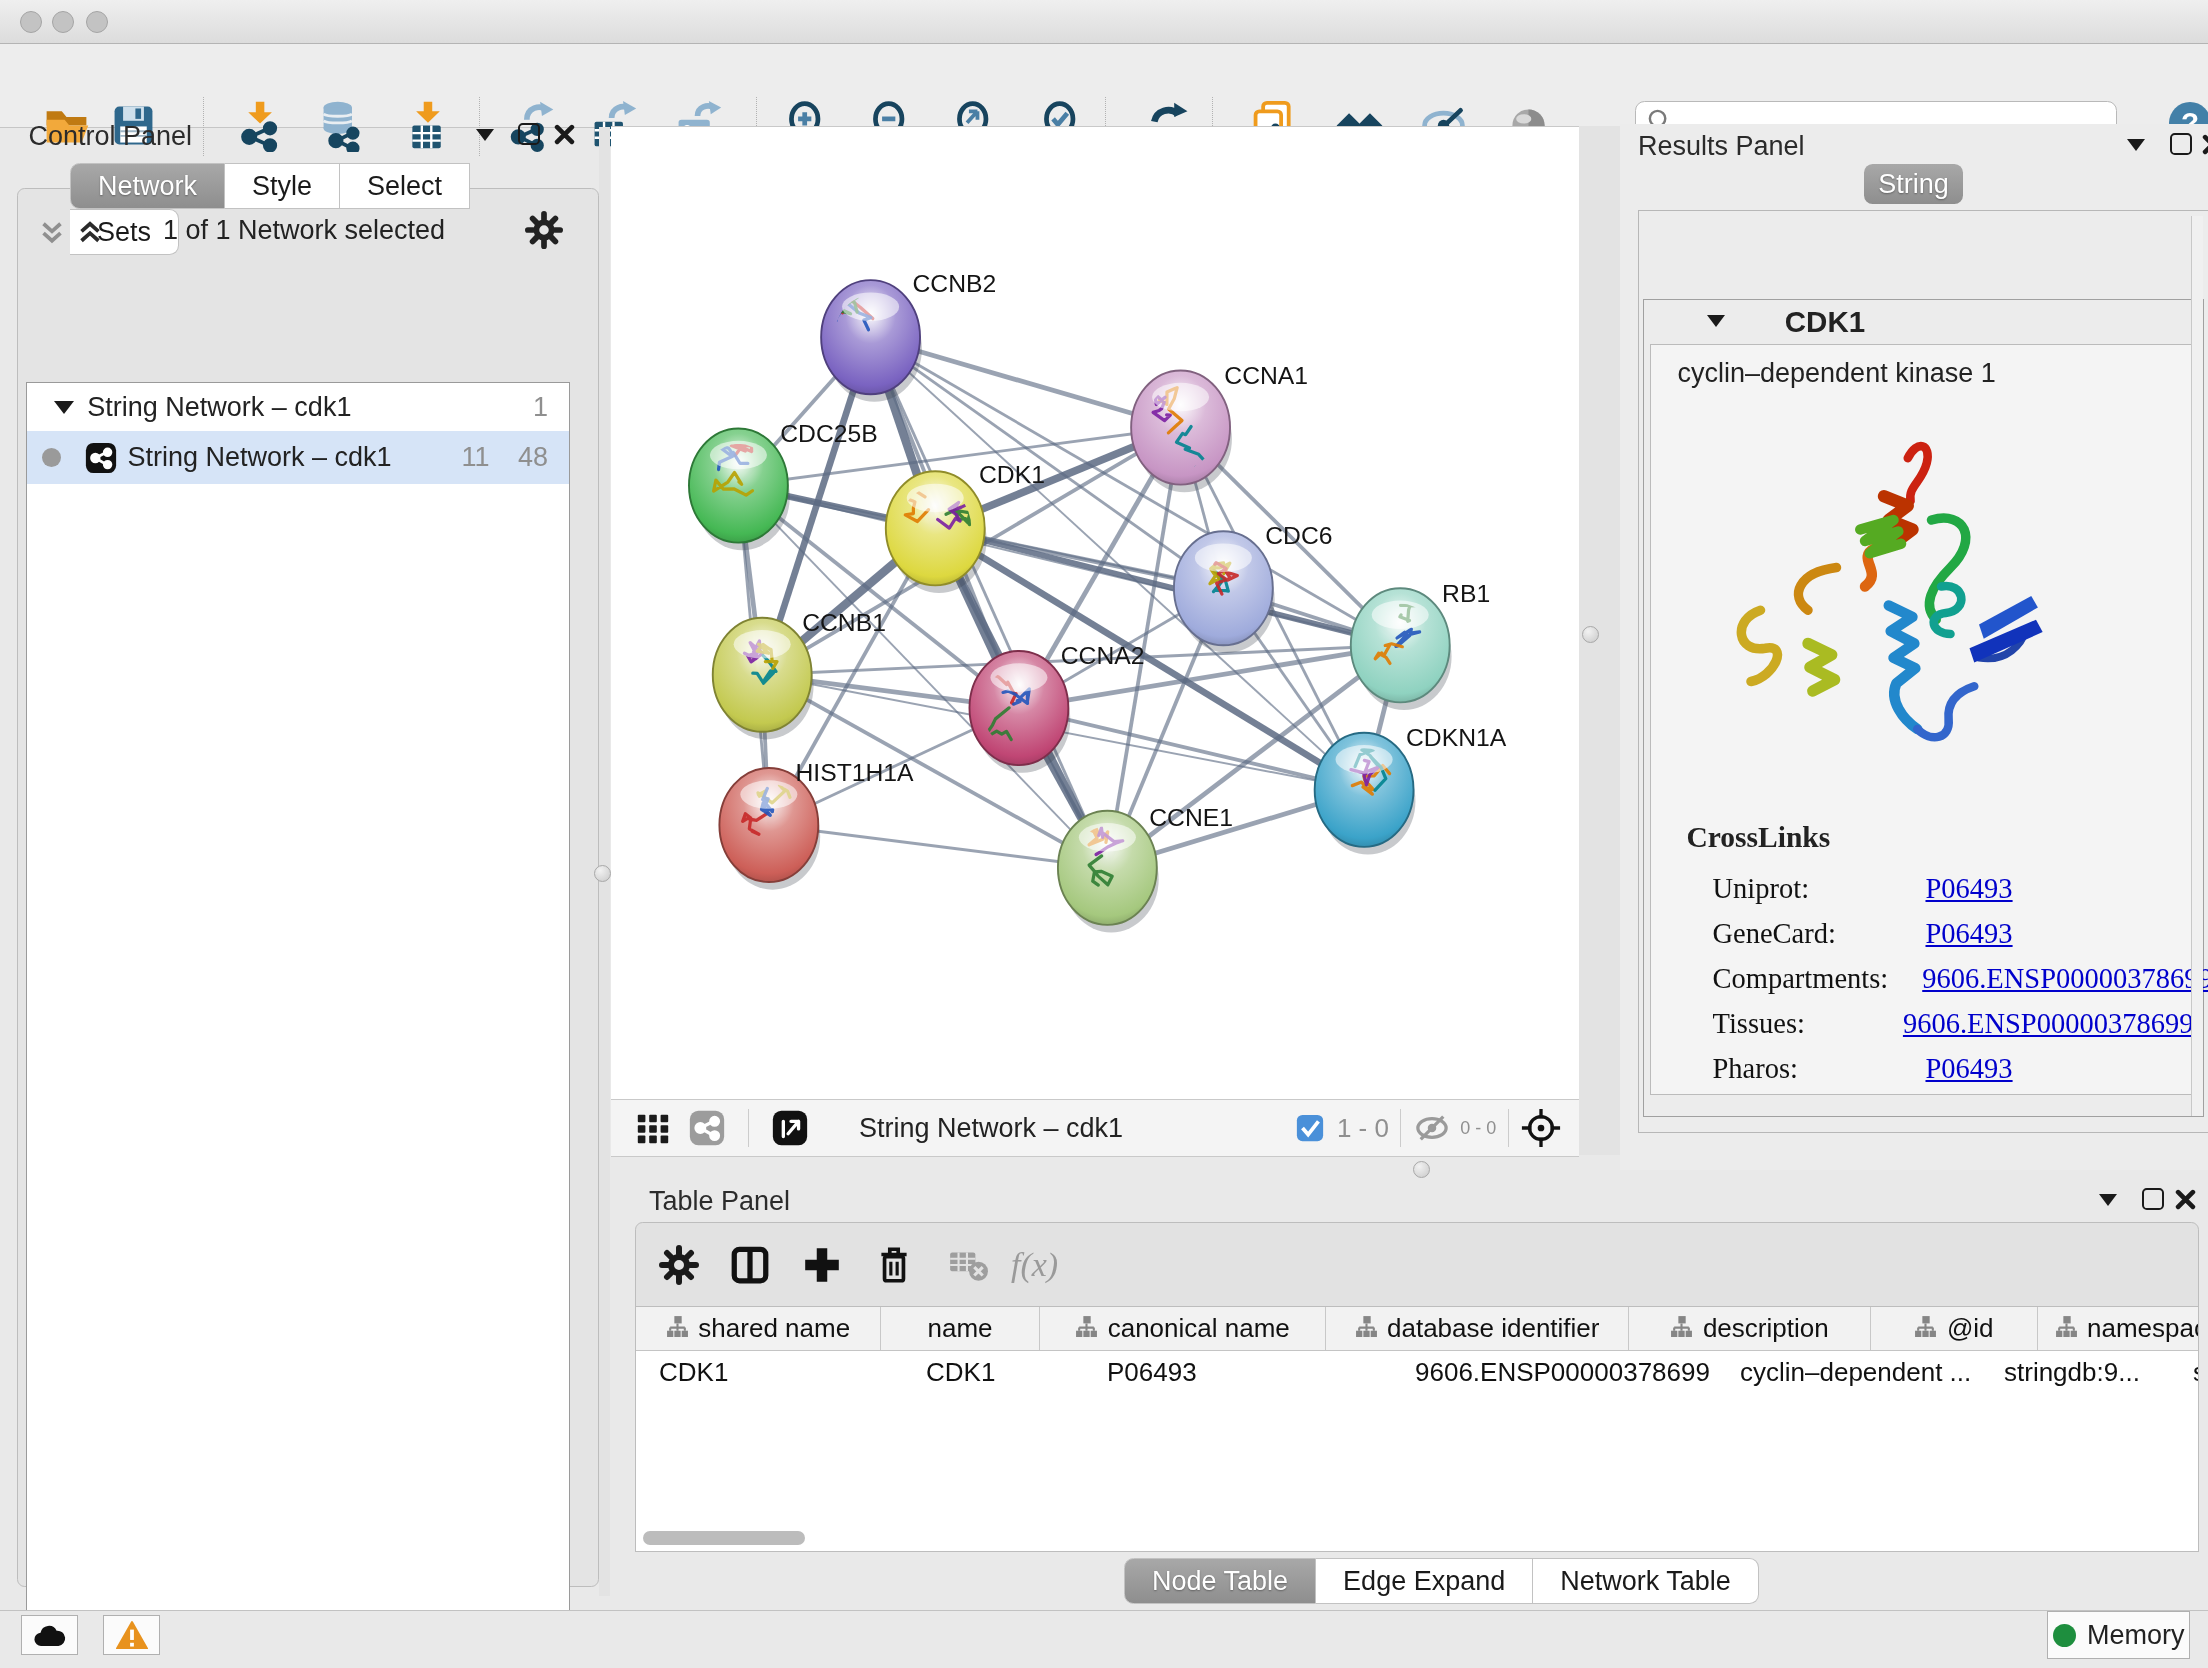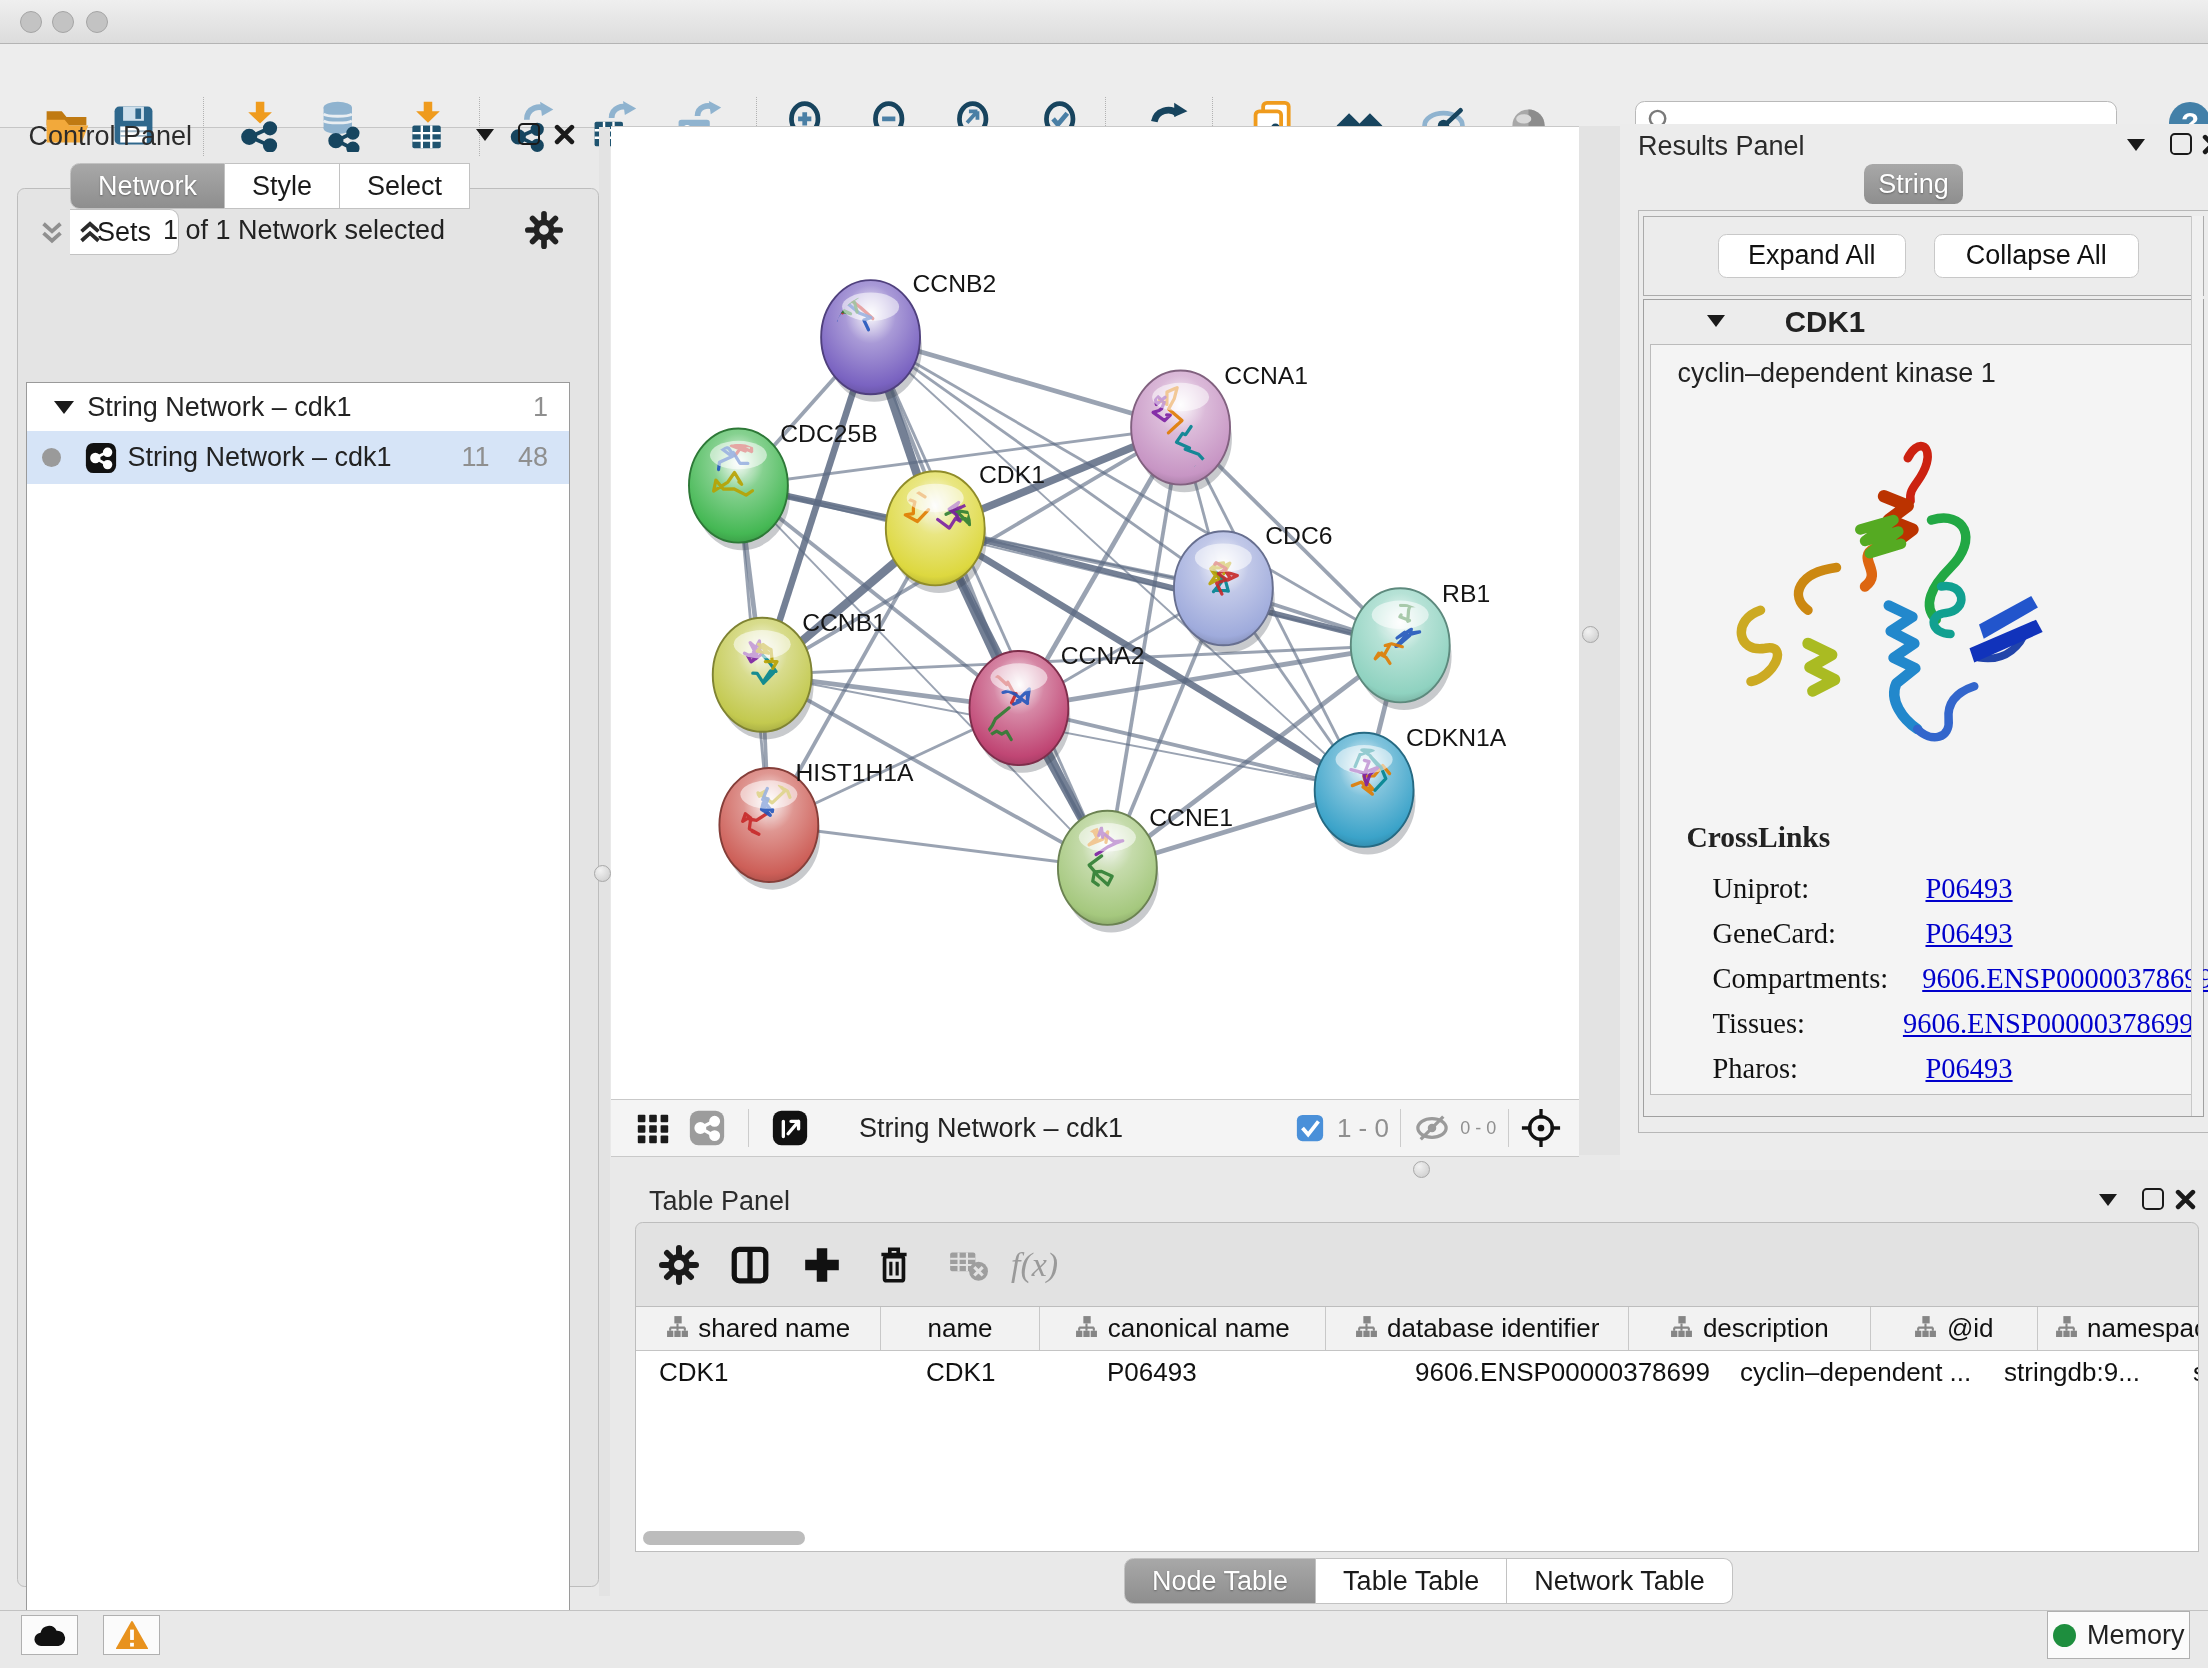--- a/index.html
+++ b/index.html
@@ -640,24 +640,20 @@
   <div class="abs panel-title" style="left:18px;top:6.7px">Results Panel</div>
   <div class="abs wc-tri" style="left:507px;top:15px"></div>
   <div class="abs wc-box" style="left:550px;top:8.6px"></div>
   <svg class="abs" style="left:582px;top:9.5px" width="21" height="21" viewBox="0 0 20 20">
       <path d="M3 3L17 17M17 3L3 17" stroke="#1a1a1a" stroke-width="4.5" stroke-linecap="round"></path>
     </svg>
 
   <div class="abs string-tab" style="left:244px;top:40px;width:99px;height:40px">String</div>
 
   <div class="abs rp-box" style="left:18px;top:86px;width:569px;height:921px">
-    <div class="abs" style="left:3.8px;top:4.8px;width:559px;height:78px;border:1px solid #ababab">
-      <div class="abs rp-btn" style="left:74px;top:17px;width:186px">Expand All</div>
-      <div class="abs rp-btn" style="left:290px;top:17px;width:203px">Collapse All</div>
-    </div>
 
     <div class="abs" style="left:3.8px;top:88px;width:559px;height:816px;border:1.9px solid #a0a0a0">
       <div class="abs wc-tri" style="left:63px;top:15px"></div>
       <div class="abs" style="left:141px;top:4.8px;font-size:29.5px;font-weight:bold">CDK1</div>
 
       <div class="abs" style="left:6.7px;top:44px;width:542px;height:749px;background:#f4f4f4;border:1px solid #bbb">
         <div class="abs" style="left:26px;top:13.3px;font-size:27px">cyclin–dependent kinase 1</div>
 
         <svg class="abs" style="left:43px;top:61px" width="380" height="380" viewBox="0 0 400 400">
           <g fill="none" stroke-linecap="round" stroke-linejoin="round">
@@ -817,21 +813,21 @@
         <div class="td" style="width: 285px; flex: 0 0 auto;">P06493</div>
         <div class="td" style="width: 302px; flex: 0 0 auto;">9606.ENSP00000378699</div>
         <div class="td" style="width: 241px; flex: 0 0 auto;">cyclin–dependent ...</div>
         <div class="td" style="width: 166px; flex: 0 0 auto;">stringdb:9...</div>
         <div class="td" style="width: 200px; flex: 0 0 auto;">stringdb</div>
       </div>
     </div>
   <div class="abs hscroll-thumb"></div>
 </div>
 
-<div class="abs" style="left:1124px;top:1558px" id="table-tabs"><div class="seg active">Node Table</div><div class="seg">Table Table</div><div class="seg">Network Table</div></div>
+<div class="abs" style="left:1124px;top:1558px" id="table-tabs"><div class="seg active">Node Table</div><div class="seg">Edge Expand</div><div class="seg">Network Table</div></div>
 
 <div class="abs statusbar"></div>
 <div class="abs sb-btn" style="left:21px">
   <svg width="34" height="25" viewBox="0 0 36 26">
       <path d="M9 24a7 7 0 0 1-1-14 9 9 0 0 1 17-2 6.5 6.5 0 0 1 2 16z" fill="#111"></path>
     </svg>
 </div>
 <div class="abs sb-btn" style="left:103px">
   <svg width="32" height="28.5" viewBox="0 0 34 30">
       <path d="M17 1L33 29H1z" fill="#e8921e" stroke="#e8921e" stroke-linejoin="round" stroke-width="2"></path>

